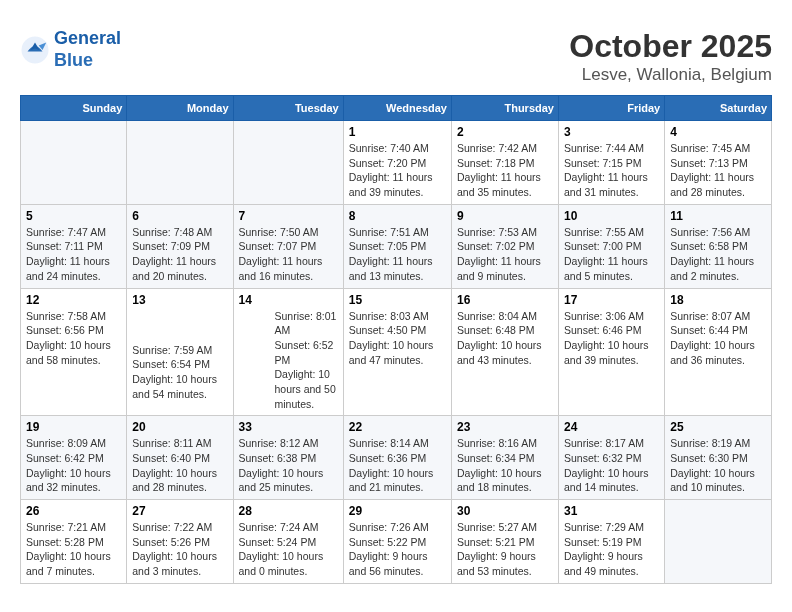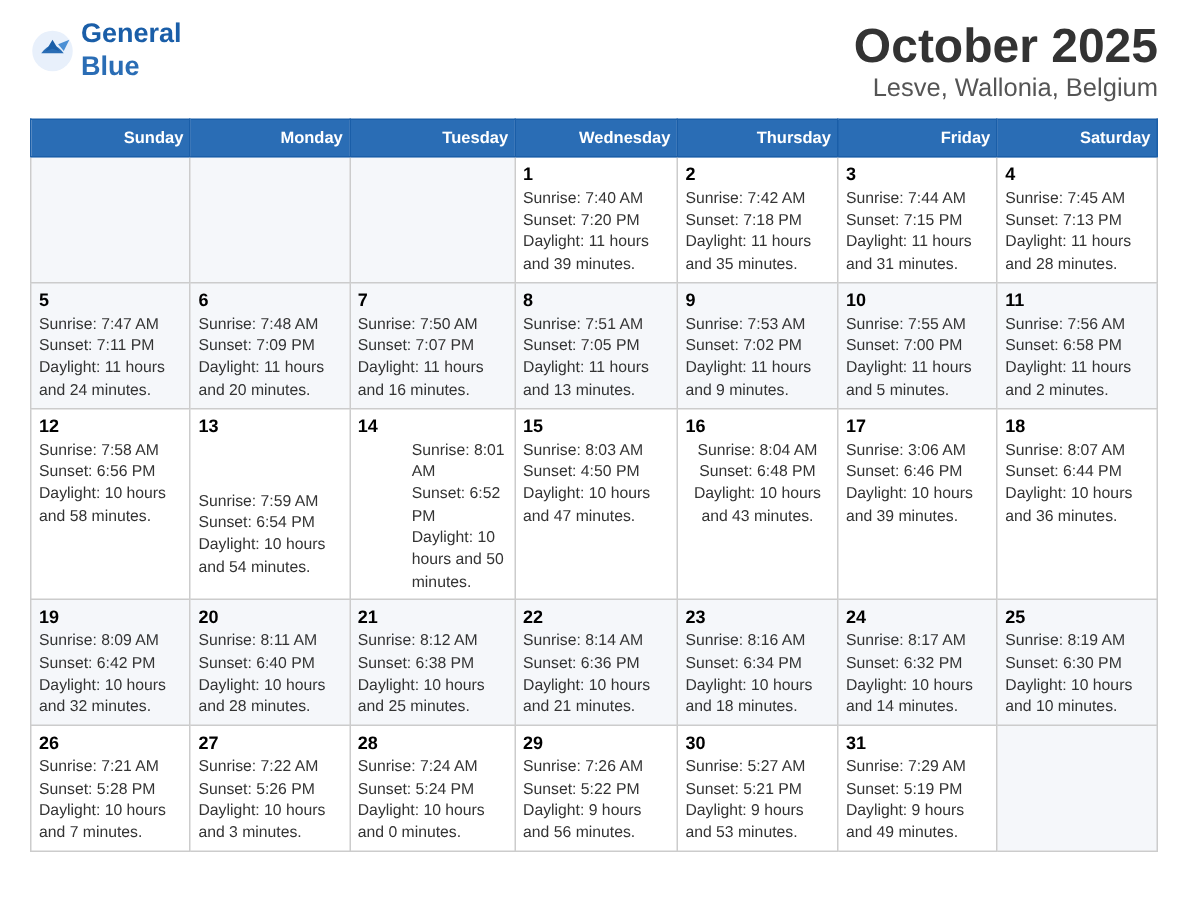--- a/index.html
+++ b/index.html
@@ -4,21 +4,21 @@
   <style>
     * { box-sizing: border-box; margin: 0; padding: 0; }
     body {
       font-family: Arial, sans-serif;
       background: #fff;
       width: 792px;
       min-height: 612px;
     }
     .page {
       width: 792px;
-      padding: 12px 20px;
+      padding: 28px 20px;
     }
     .header {
       display: flex;
       justify-content: space-between;
       align-items: flex-start;
       margin-bottom: 10px;
     }
     .logo {
       display: flex;
       align-items: center;
@@ -218,21 +218,21 @@
 Daylight: 10 hours and 50 minutes.</div>
           </td>
           <td>
             <span class="day-num">15</span>
             <div class="day-info" style="white-space: pre-line;">Sunrise: 8:03 AM
 Sunset: 4:50 PM
 Daylight: 10 hours and 47 minutes.</div>
           </td>
           <td>
             <span class="day-num">16</span>
-            <div class="day-info" style="white-space: pre-line; text-align: center;">Sunrise: 8:04 AM
+            <div class="day-info" style="white-space: pre-line;">Sunrise: 8:04 AM
 Sunset: 6:48 PM
 Daylight: 10 hours and 43 minutes.</div>
           </td>
           <td>
             <span class="day-num">17</span>
             <div class="day-info" style="white-space: pre-line;">Sunrise: 3:06 AM
 Sunset: 6:46 PM
 Daylight: 10 hours and 39 minutes.</div>
           </td>
           <td>
@@ -249,21 +249,21 @@
 Sunset: 6:42 PM
 Daylight: 10 hours and 32 minutes.</div>
           </td>
           <td>
             <span class="day-num">20</span>
             <div class="day-info" style="white-space: pre-line;">Sunrise: 8:11 AM
 Sunset: 6:40 PM
 Daylight: 10 hours and 28 minutes.</div>
           </td>
           <td>
-            <span class="day-num">21</span>
+            <span class="day-num">33</span>
             <div class="day-info" style="white-space: pre-line;">Sunrise: 8:12 AM
 Sunset: 6:38 PM
 Daylight: 10 hours and 25 minutes.</div>
           </td>
           <td>
             <span class="day-num">22</span>
             <div class="day-info" style="white-space: pre-line;">Sunrise: 8:14 AM
 Sunset: 6:36 PM
 Daylight: 10 hours and 21 minutes.</div>
           </td>

